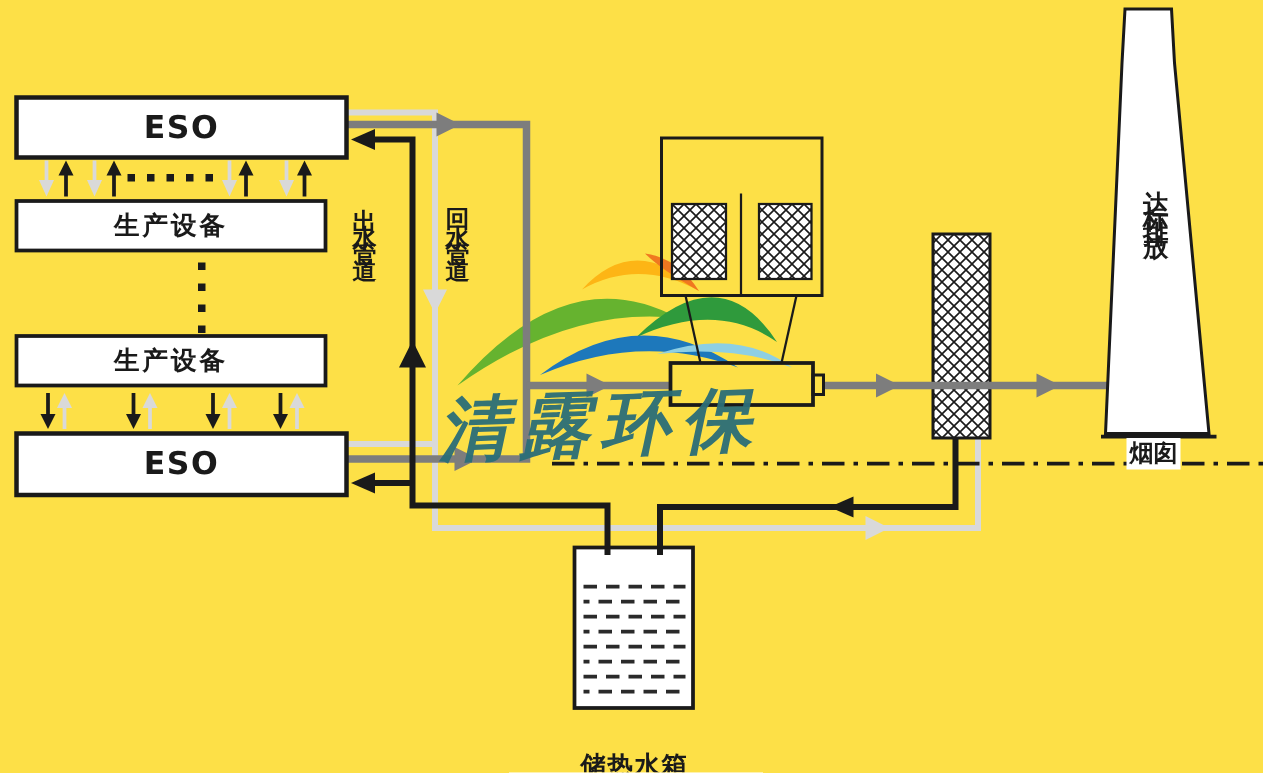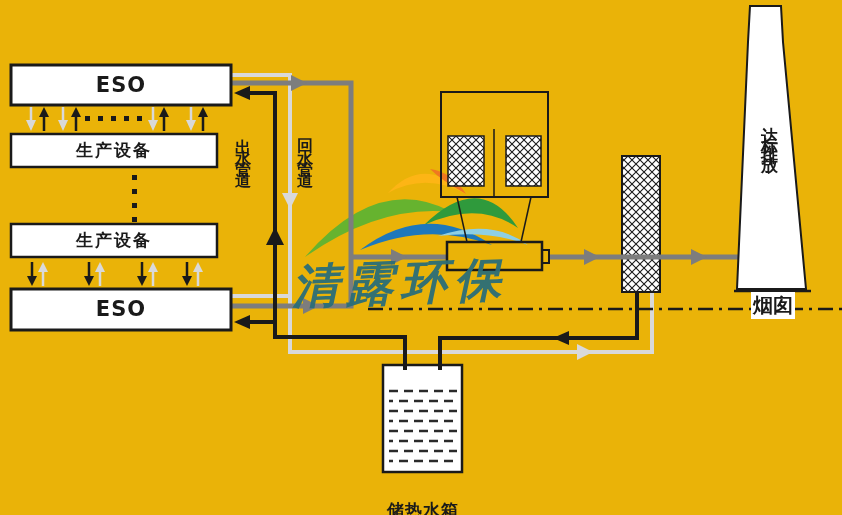--- a/index.html
+++ b/index.html
@@ -1,27 +1,27 @@
 <!DOCTYPE html>
 <html><head>
 <meta charset="utf-8">
 <style>
   html,body{margin:0;padding:0;background:#ffffff;}
-  .canvas{position:relative;width:842px;height:515px;background:#eab308;overflow:hidden;
+  .canvas{position:relative;width:842px;height:515px;background:#fde047;overflow:hidden;
           font-family:"DejaVu Sans","Liberation Sans",sans-serif;}
   .canvas svg{position:absolute;left:0;top:0;}
   .label{position:absolute;font-weight:bold;color:#1a1a1a;
          font-family:"DejaVu Sans","Liberation Sans",sans-serif;}
   .boxlabel{display:flex;align-items:center;justify-content:center;text-align:center;}
   .eso{font-size:21px;letter-spacing:1px;}
   .prod{font-size:17px;letter-spacing:2px;border-radius:16px;}
   .vtext{writing-mode:vertical-rl;text-orientation:upright;letter-spacing:11px;font-size:16px;line-height:18px;}
   .stacktext{writing-mode:vertical-rl;text-orientation:upright;letter-spacing:10px;font-size:17px;}
   .small-title{font-size:17px;letter-spacing:1px;}
-  .chimney-lbl{font-size:20px;background:#fff;padding:0 2px;}
+  .chimney-lbl{font-size:16px;background:#fff;padding:0 2px;}
   .tank-lbl{font-size:17px;letter-spacing:1px;margin-top:12px;}
   .watermark{font-family:"DejaVu Serif","Liberation Serif",serif;
              font-style:italic;font-weight:bold;font-size:47px;color:#2b6e78;
              letter-spacing:7px;transform:rotate(-2deg);opacity:.95;white-space:nowrap;}
 </style>
 </head>
 <body>
 
 <div class="canvas">
 

